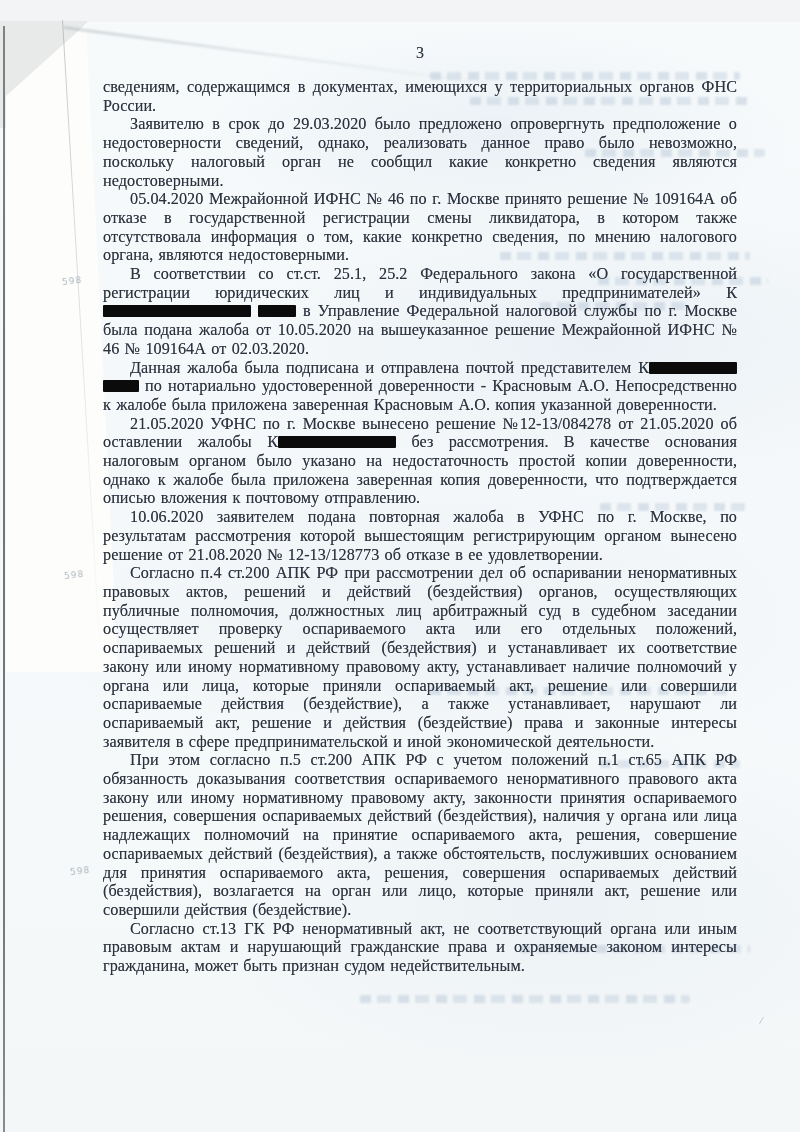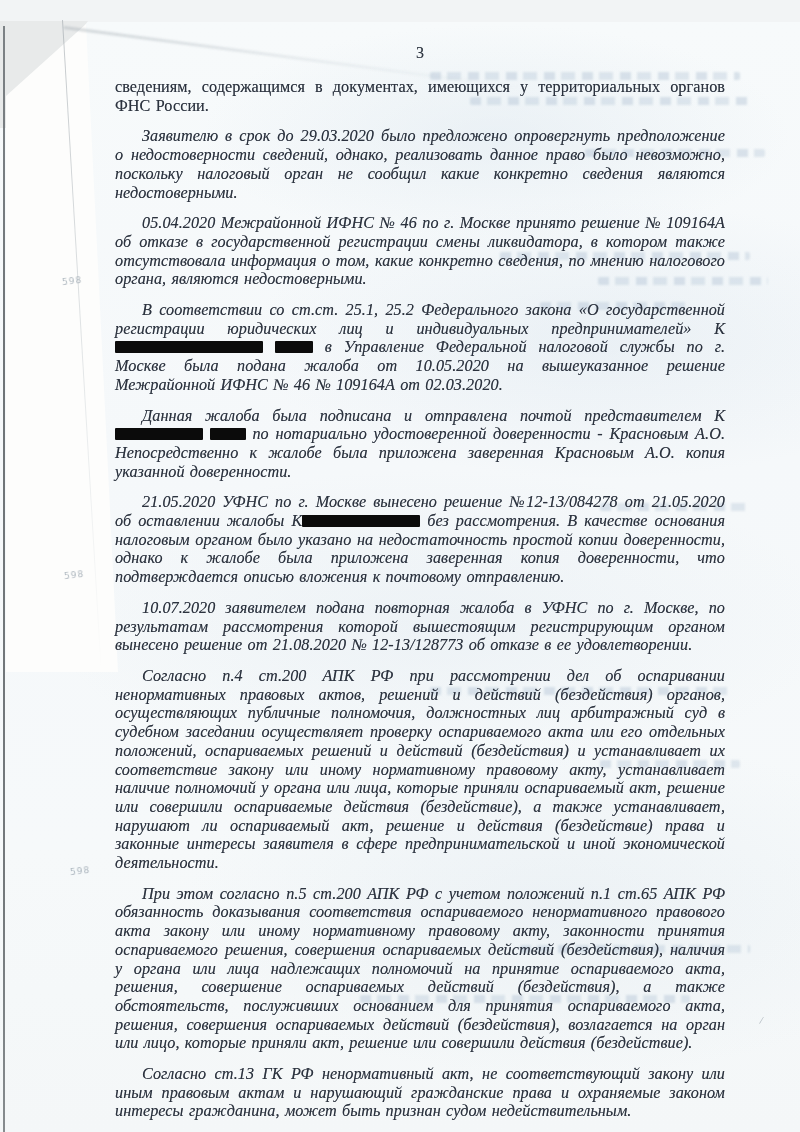--- a/index.html
+++ b/index.html
@@ -76,30 +76,30 @@
   }
   .page-number {
     text-align: center;
     font-size: 16px;
     margin: 0 0 16px 0;
     color: #333a45;
     text-shadow: 0 0 .5px rgba(44,51,63,.6);
   }
   .doc-body { }
   .para {
-    margin: 12px;
+    margin: 0;
     font-size: 16.2px;
     line-height: 18.7px;
     text-align: justify;
     word-spacing: 1.2px;
     letter-spacing: .05px;
     color: #2c333f;
     text-shadow: 0 0 .55px rgba(44,51,63,.55);
   }
-  .para.indent { text-indent: 27px; font-style: italic; }
+  .para.indent { text-indent: 27px; }
   .redact {
     display: inline-block;
     height: 12px;
     background: #0b0b0b;
     vertical-align: baseline;
     transform: translateY(1px);
     border-radius: 1px;
   }
 </style>
 </head>
@@ -132,20 +132,20 @@
 
   <div class="page-content">
     <p class="page-number">3</p>
     <div class="doc-body">
         <p class="para">сведениям, содержащимся в документах, имеющихся у территориальных органов ФНС России.</p>
         <p class="para indent">Заявителю в срок до 29.03.2020 было предложено опровергнуть предположение о недостоверности сведений, однако, реализовать данное право было невозможно, поскольку налоговый орган не сообщил какие конкретно сведения являются недостоверными.</p>
         <p class="para indent">05.04.2020 Межрайонной ИФНС № 46 по г. Москве принято решение № 109164А об отказе в государственной регистрации смены ликвидатора, в котором также отсутствовала информация о том, какие конкретно сведения, по мнению налогового органа, являются недостоверными.</p>
         <p class="para indent">В соответствии со ст.ст. 25.1, 25.2 Федерального закона «О государственной регистрации юридических лиц и индивидуальных предпринимателей» К<span class="redact" style="width: 148px; background: rgb(11, 11, 11);"></span> <span class="redact" style="width: 38px; background: rgb(11, 11, 11);"></span> в Управление Федеральной налоговой службы по г. Москве была подана жалоба от 10.05.2020 на вышеуказанное решение Межрайонной ИФНС № 46 № 109164А от 02.03.2020.</p>
         <p class="para indent">Данная жалоба была подписана и отправлена почтой представителем К<span class="redact" style="width: 88px; background: rgb(11, 11, 11);"></span> <span class="redact" style="width: 36px; background: rgb(11, 11, 11);"></span> по нотариально удостоверенной доверенности - Красновым А.О. Непосредственно к жалобе была приложена заверенная Красновым А.О. копия указанной доверенности.</p>
         <p class="para indent">21.05.2020 УФНС по г. Москве вынесено решение №12-13/084278 от 21.05.2020 об оставлении жалобы К<span class="redact" style="width: 118px; background: rgb(11, 11, 11);"></span> без рассмотрения. В качестве основания налоговым органом было указано на недостаточность простой копии доверенности, однако к жалобе была приложена заверенная копия доверенности, что подтверждается описью вложения к почтовому отправлению.</p>
-        <p class="para indent">10.07.2020 заявителем подана повторная жалоба в УФНС по г. Москве, по результатам рассмотрения которой вышестоящим регистрирующим органом вынесено решение от 21.08.2020 № 12-13/128773 об отказе в ее удовлетворении.</p>
+        <p class="para indent">10.06.2020 заявителем подана повторная жалоба в УФНС по г. Москве, по результатам рассмотрения которой вышестоящим регистрирующим органом вынесено решение от 21.08.2020 № 12-13/128773 об отказе в ее удовлетворении.</p>
         <p class="para indent">Согласно п.4 ст.200 АПК РФ при рассмотрении дел об оспаривании ненормативных правовых актов, решений и действий (бездействия) органов, осуществляющих публичные полномочия, должностных лиц арбитражный суд в судебном заседании осуществляет проверку оспариваемого акта или его отдельных положений, оспариваемых решений и действий (бездействия) и устанавливает их соответствие закону или иному нормативному правовому акту, устанавливает наличие полномочий у органа или лица, которые приняли оспариваемый акт, решение или совершили оспариваемые действия (бездействие), а также устанавливает, нарушают ли оспариваемый акт, решение и действия (бездействие) права и законные интересы заявителя в сфере предпринимательской и иной экономической деятельности.</p>
         <p class="para indent">При этом согласно п.5 ст.200 АПК РФ с учетом положений п.1 ст.65 АПК РФ обязанность доказывания соответствия оспариваемого ненормативного правового акта закону или иному нормативному правовому акту, законности принятия оспариваемого решения, совершения оспариваемых действий (бездействия), наличия у органа или лица надлежащих полномочий на принятие оспариваемого акта, решения, совершение оспариваемых действий (бездействия), а также обстоятельств, послуживших основанием для принятия оспариваемого акта, решения, совершения оспариваемых действий (бездействия), возлагается на орган или лицо, которые приняли акт, решение или совершили действия (бездействие).</p>
-        <p class="para indent">Согласно ст.13 ГК РФ ненормативный акт, не соответствующий закону или иным правовым актам и нарушающий гражданские права и охраняемые законом интересы гражданина, может быть признан судом недействительным.</p>
+        <p class="para indent">Согласно ст.13 ГК РФ ненормативный акт, не соответствующий органа или иным правовым актам и нарушающий гражданские права и охраняемые законом интересы гражданина, может быть признан судом недействительным.</p>
       </div>
   </div>
 
 </div>
 
 </body></html>

